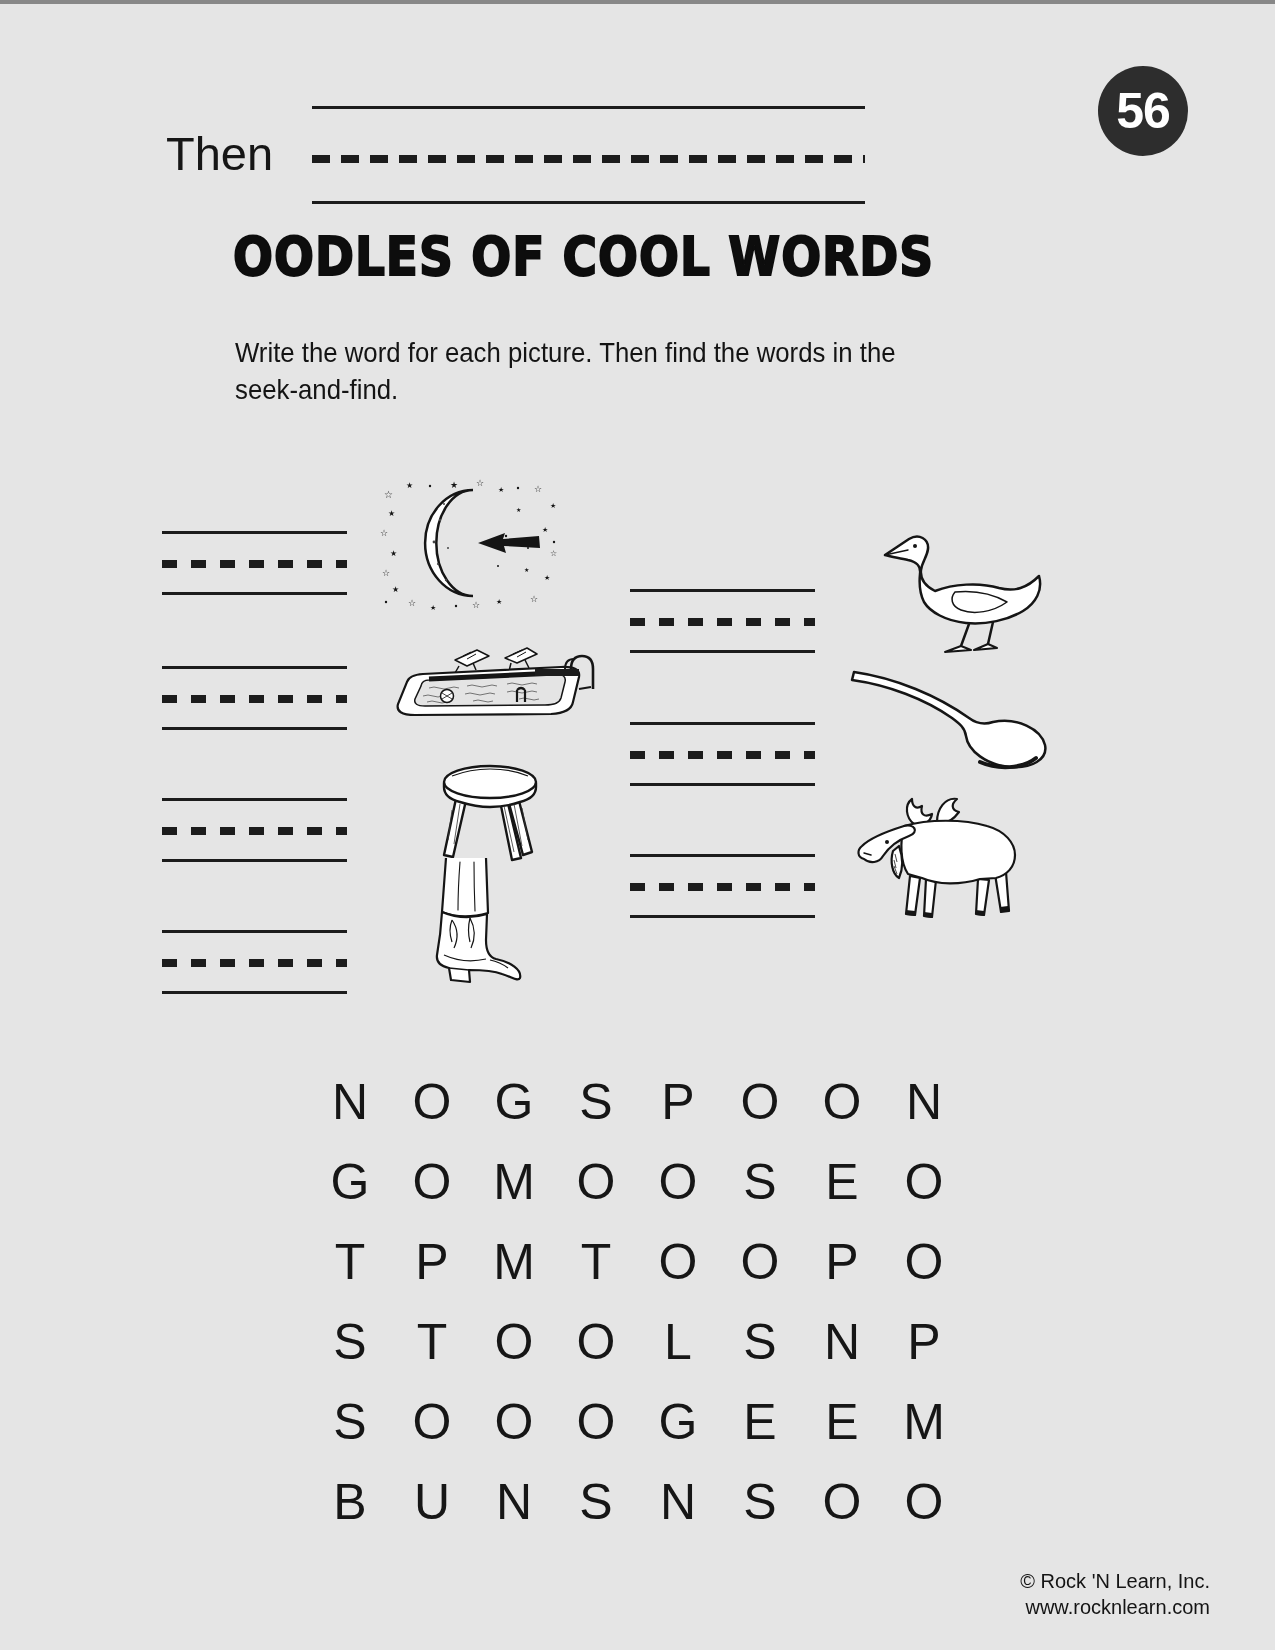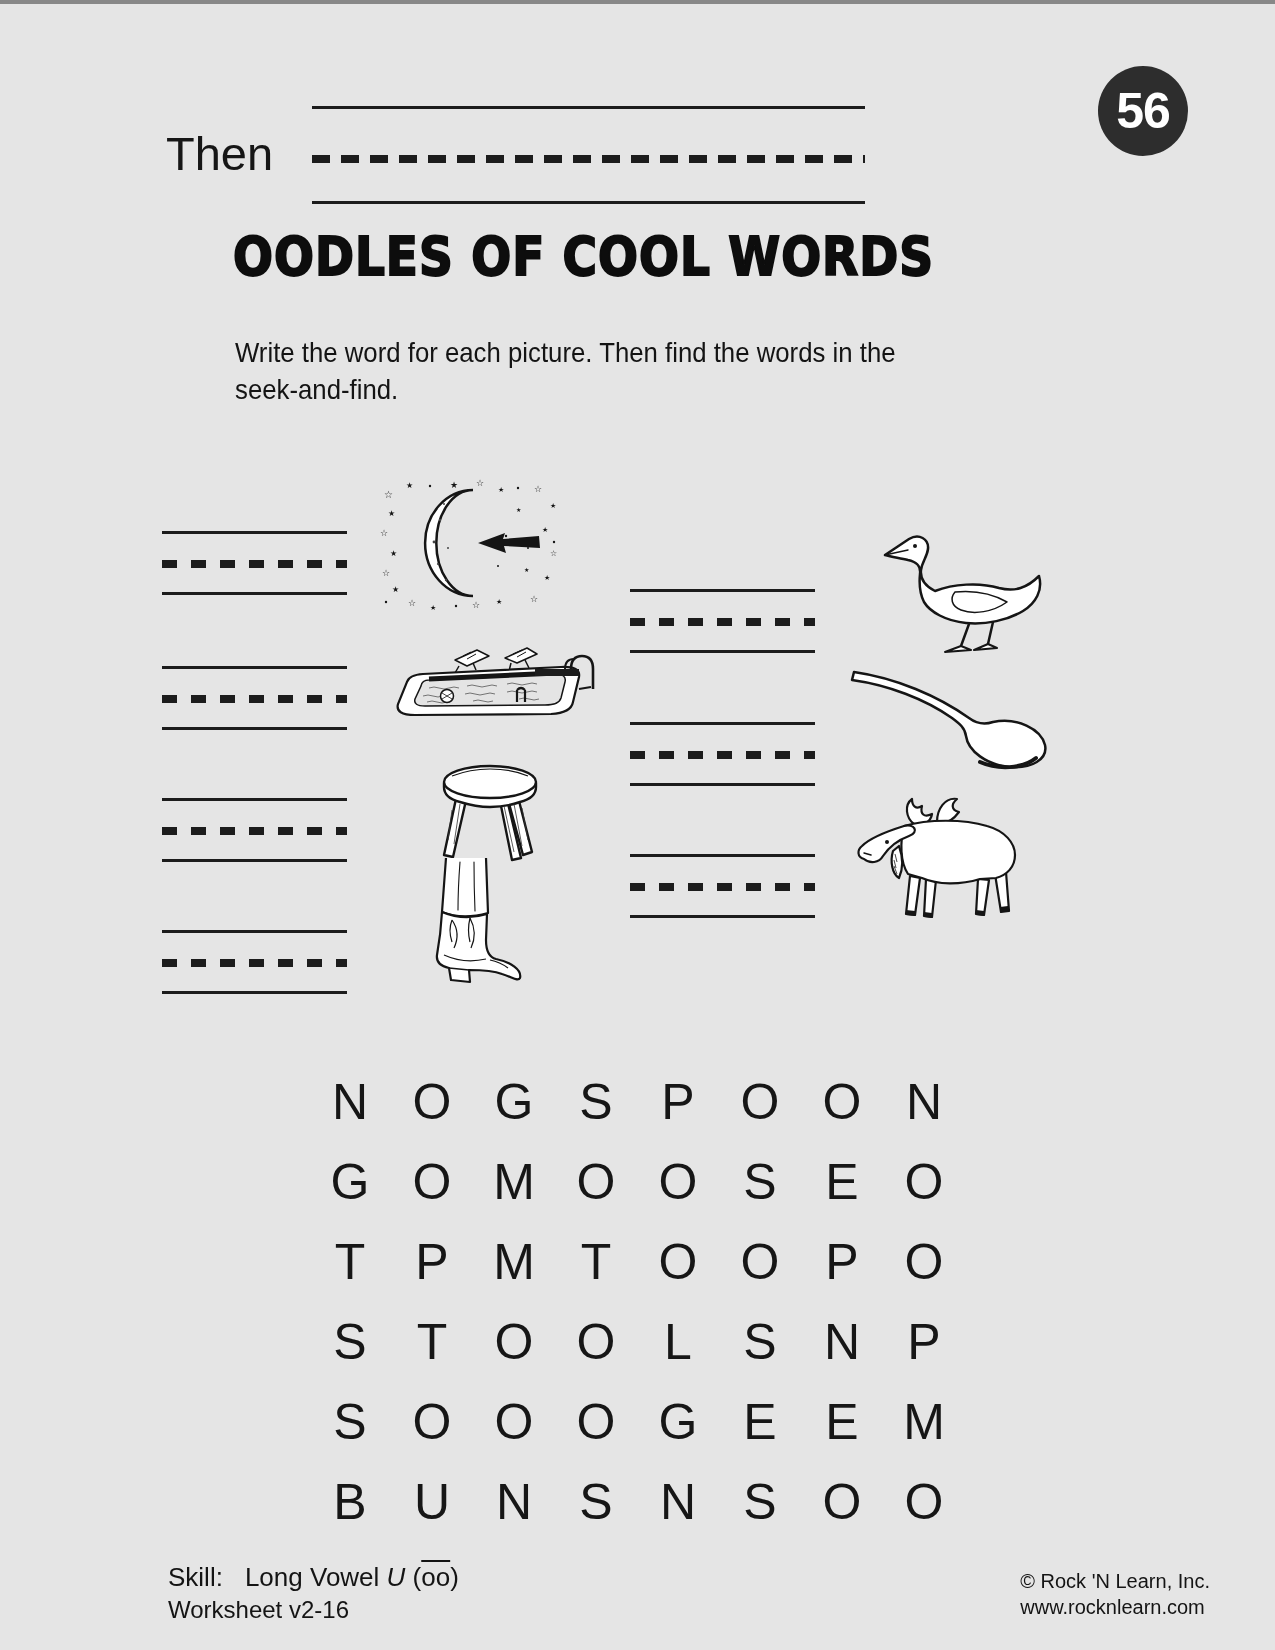--- a/index.html
+++ b/index.html
@@ -62,21 +62,21 @@
   
   .footer-left {
     position:absolute; left:168px; top:1558px; color:#141414;
   }
   .footer-left .skill-line { font-size:26px; }
   .footer-left .skill-line .gap { display:inline-block; width:22px; }
   .footer-left .ver-line { font-size:24px; margin-top:3px; }
   .skill-u { font-style:italic; }
   .skill-oo { text-decoration:overline; text-decoration-thickness:2px; }
   .footer-right {
-    position:absolute; right:65px; top:1564px; 
+    position:absolute; right:65px; top:1564px; text-align:right;
     font-size:20px; line-height:26px; color:#141414;
   }
 </style>
 </head>
 <body>
 
 <div class="page">
 
   <div class="badge">
     <span>56</span>
@@ -363,24 +363,18 @@
       <div class="ws-cell">B</div>
       <div class="ws-cell">U</div>
       <div class="ws-cell">N</div>
       <div class="ws-cell">S</div>
       <div class="ws-cell">N</div>
       <div class="ws-cell">S</div>
       <div class="ws-cell">O</div>
       <div class="ws-cell">O</div>
     </div>
 
-  <div class="footer-left">
-    <div class="skill-line">
-      <span>Skill:</span><span class="gap"></span><span>Long Vowel </span><span class="skill-u">U</span><span> (</span><span class="skill-oo">oo</span><span>)</span>
-    </div>
-    <div class="ver-line">Worksheet v2-16</div>
-  </div>
   <div class="footer-right">
     <div>© Rock 'N Learn, Inc.</div>
     <div>www.rocknlearn.com</div>
   </div>
 
 </div>
 
 </body></html>

